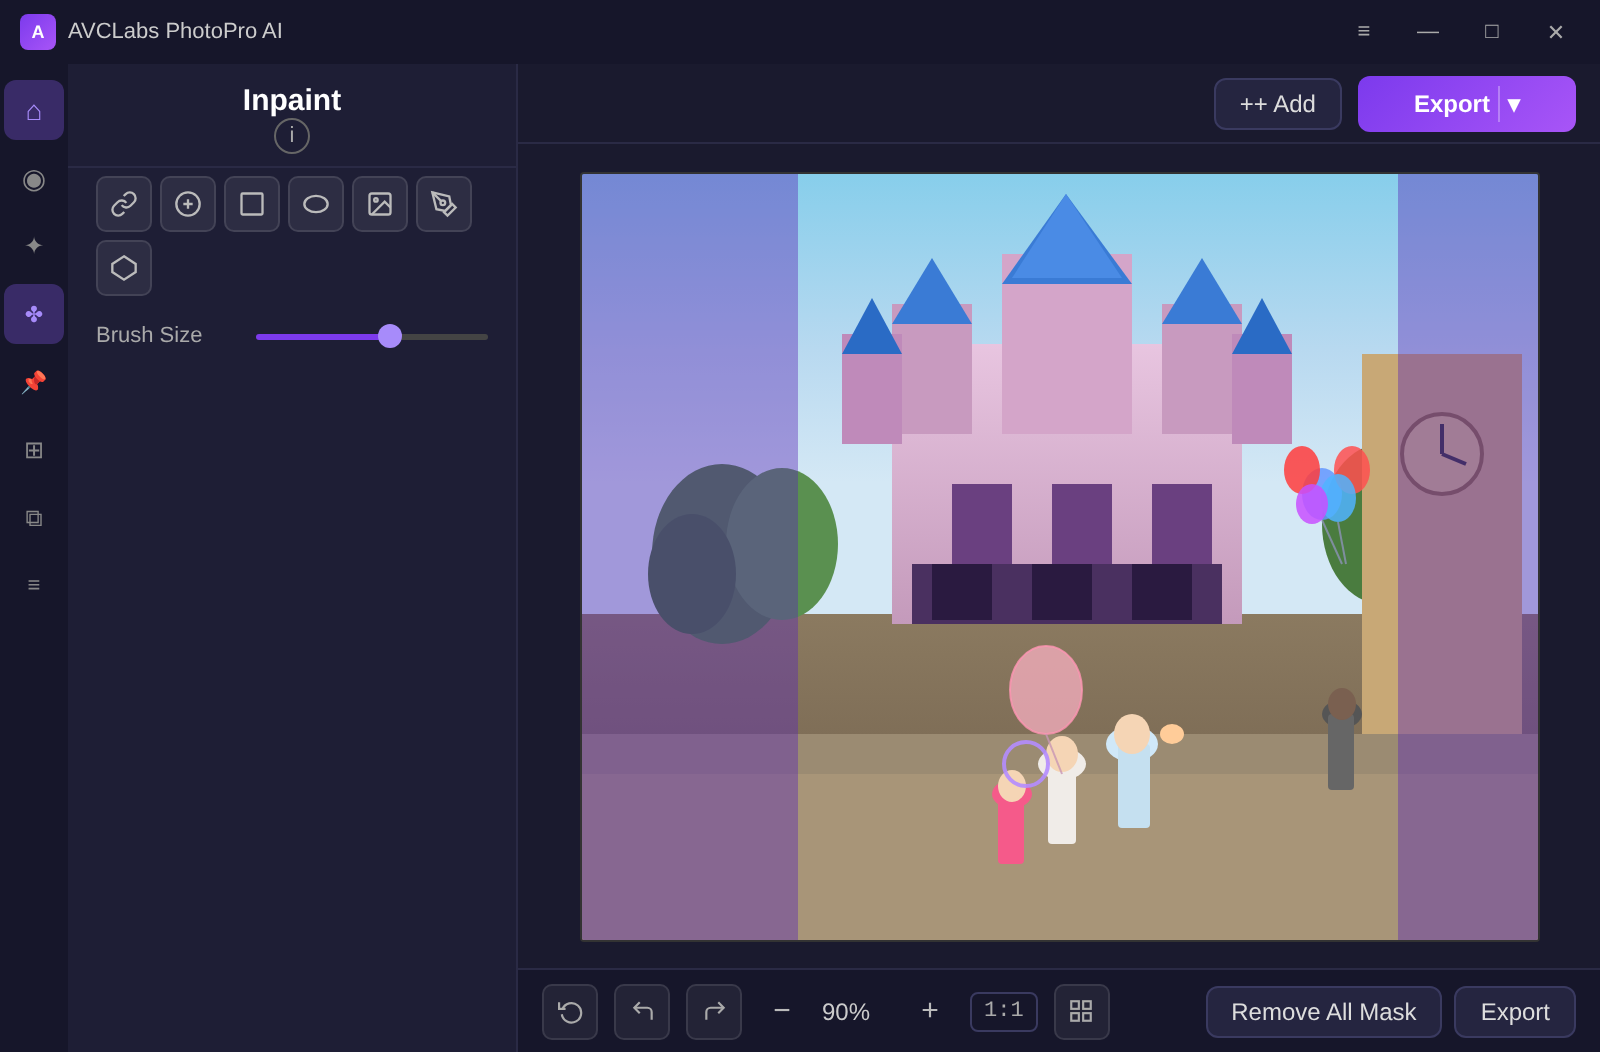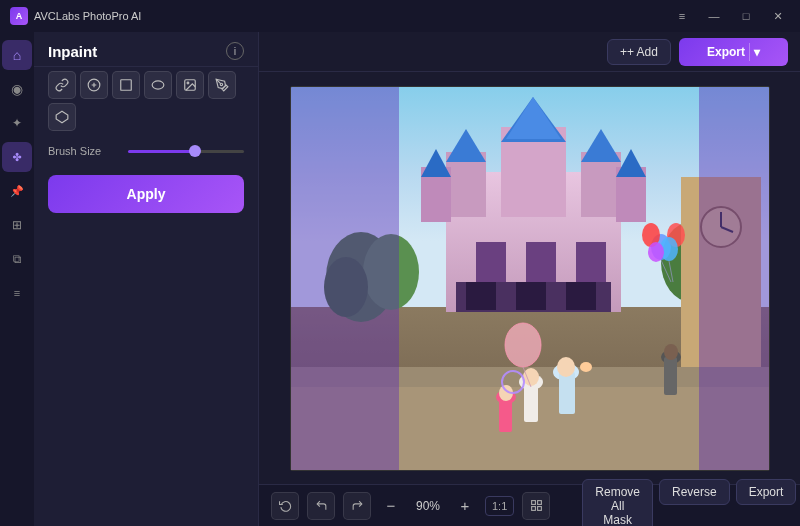--- a/index.html
+++ b/index.html
@@ -103,20 +103,21 @@
       display: flex;
       flex-direction: column;
       flex-shrink: 0;
     }
     .panel-header {
       padding: 10px 14px 6px;
       display: flex;
       align-items: center;
       justify-content: space-between;
       border-bottom: 1px solid #2a2a45;
+      flex-direction: column;
     }
     .panel-title {
       font-size: 15px;
       font-weight: 600;
       color: #fff;
     }
     .panel-info-btn {
       width: 18px;
       height: 18px;
       border-radius: 50%;
@@ -315,29 +316,30 @@
       font-size: 15px;
       cursor: pointer;
       display: flex;
       align-items: center;
       justify-content: center;
     }
     .zoom-value {
       font-size: 12px;
       color: #ccc;
       min-width: 34px;
-      text-align: center;
+      text-align: left;
     }
     .zoom-1to1 {
       font-size: 11px;
       color: #aaa;
       padding: 3px 6px;
       border: 1px solid #3a3a60;
       border-radius: 4px;
       cursor: pointer;
+      font-family: Liberation Mono, monospace;
     }
     .toolbar-right {
       display: flex;
       align-items: flex-start;
       gap: 6px;
       padding-left: 32px;
     }
     .action-btn {
       background: #252540;
       border: 1px solid #3a3a60;
@@ -431,21 +433,20 @@
       </div>
     </div>
 
     <div class="brush-size-row">
       <span class="brush-label">Brush Size</span>
       <div class="brush-slider">
         <div class="brush-slider-thumb"></div>
       </div>
     </div>
 
-    <button class="apply-btn">Apply</button>
   </div>
 
   <div class="content-area">
 
     <div class="top-bar">
       <button class="add-btn">
         <span>+</span>
         <span style="margin-left:-4px;">+ Add</span>
       </button>
       <button class="export-btn">
@@ -590,18 +591,17 @@
           <svg width="13" height="13" viewBox="0 0 24 24" fill="none" stroke="currentColor" stroke-width="2">
             <rect x="3" y="3" width="7" height="7"></rect>
             <rect x="14" y="3" width="7" height="7"></rect>
             <rect x="3" y="14" width="7" height="7"></rect>
             <rect x="14" y="14" width="7" height="7"></rect>
           </svg>
         </button>
       </div>
       <div class="toolbar-right">
         <button class="action-btn">Remove All Mask</button>
-        <button class="action-btn">Reverse</button>
         <button class="action-btn">Export</button>
       </div>
     </div>
   </div>
 </div>
 
 </body></html>

